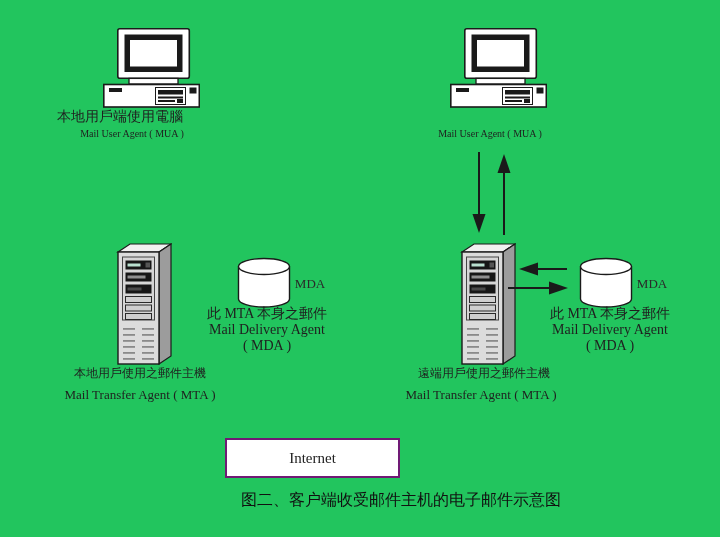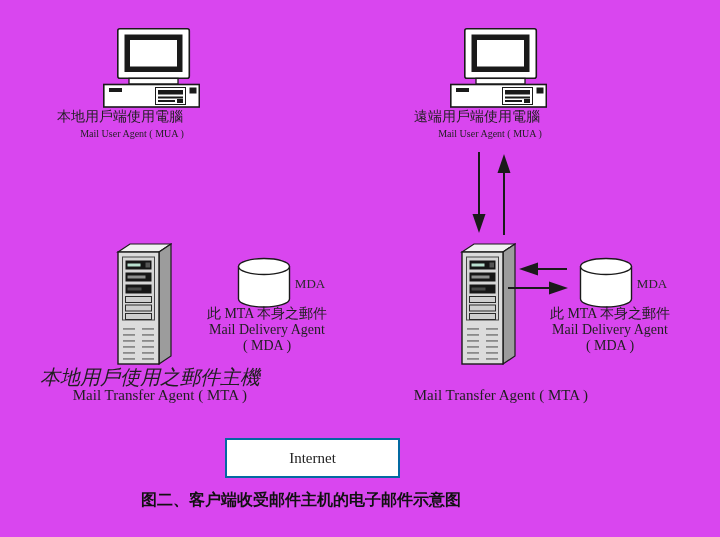--- a/index.html
+++ b/index.html
@@ -1,60 +1,60 @@
 <!DOCTYPE html>
 <html><head>
 <meta charset="utf-8">
 <style>
   html, body { margin: 0; padding: 0; background: #ffffff; }
   .stage {
     position: relative;
     width: 720px;
     height: 537px;
-    background: #d946ef;
+    background: #22c55e;
     font-family: "Liberation Serif", "DejaVu Serif", serif;
     color: #1f1f1f;
     overflow: hidden;
   }
   .abs { position: absolute; }
   .lbl {
     position: absolute;
     text-align: center;
     line-height: 1.18;
     color: #1f1f1f;
     white-space: nowrap;
   }
   .zh-top  { font-size: 14px; }
   .en-top  { font-size: 10px; }
-  .zh-mta  { font-size: 20px; font-style: italic; }
-  .en-mta  { font-size: 15px; text-align: right; }
+  .zh-mta  { font-size: 12px; }
+  .en-mta  { font-size: 13px; }
   .mda-line { font-size: 14px; }
   .cyl-label {
     position: absolute;
     width: 54px;
     text-align: center;
     font-size: 13px;
     color: #2a2a2a;
     padding-left: 46px;
   }
   .internet-box {
     position: absolute;
     left: 225px; top: 438px;
     width: 171px; height: 36px;
-    border: 2px solid #0369a1;
+    border: 2px solid #701a75;
     display: flex; align-items: center; justify-content: center;
     font-size: 15px; color: #222222;
     background: #ffffff;
   }
   .caption {
     position: absolute;
     left: 141px; top: 490px; width: 420px;
-    text-align: left;
+    text-align: right;
     font-size: 16px;
-    font-weight: 700;
+    font-weight: 400;
     color: #111111;
   }
 </style>
 </head>
 <body>
 
 <div class="stage">
 
   <div class="abs" style="left:103px; top:28px;">
     <svg width="97" height="80" viewBox="0 0 97 80">
@@ -84,21 +84,20 @@
       <rect x="0.8" y="56.5" width="95.5" height="22.5" fill="#ffffff" stroke="#1a1a1a" stroke-width="1.6"></rect>
       <rect x="6" y="60" width="13" height="4" fill="#1a1a1a"></rect>
       <rect x="52.5" y="59.5" width="30" height="17" fill="#ffffff" stroke="#1a1a1a" stroke-width="1"></rect>
       <rect x="55" y="62" width="25" height="4.5" fill="#1a1a1a"></rect>
       <rect x="55" y="68.5" width="25" height="2" fill="#1a1a1a"></rect>
       <rect x="55" y="72" width="17" height="2" fill="#1a1a1a"></rect>
       <rect x="74" y="71" width="6" height="4" fill="#1a1a1a"></rect>
       <rect x="86.5" y="59.5" width="7" height="6" fill="#1a1a1a"></rect>
     </svg>
   </div>
-  <div class="lbl zh-top" style="left:387px; top:109px; width:180px;">遠端用戶端使用電腦</div>
   <div class="lbl en-top" style="left:395px; top:128px; width:190px;">Mail User Agent ( MUA )</div>
 
   <div class="abs" style="left:470px; top:152px;">
     <svg width="18" height="82" viewBox="0 0 18 82">
       <line x1="9" y1="0" x2="9" y2="64" stroke="#1a1a1a" stroke-width="2"></line>
       <polygon points="2.5,62 15.5,62 9,81" fill="#1a1a1a"></polygon>
     </svg>
   </div>
   <div class="abs" style="left:495px; top:154px;">
     <svg width="18" height="82" viewBox="0 0 18 82">
@@ -178,20 +177,21 @@
           <rect x="26" y="97" width="12" height="1.8"></rect>
         <rect x="7" y="103" width="12" height="1.8"></rect>
           <rect x="26" y="103" width="12" height="1.8"></rect>
         <rect x="7" y="109" width="12" height="1.8"></rect>
           <rect x="26" y="109" width="12" height="1.8"></rect>
         <rect x="7" y="115" width="12" height="1.8"></rect>
           <rect x="26" y="115" width="12" height="1.8"></rect>
       </g>
     </svg>
   </div>
+  <div class="lbl zh-mta" style="left:384px; top:366px; width:200px;">遠端用戶使用之郵件主機</div>
   <div class="lbl en-mta" style="left:374px; top:387px; width:214px;">Mail Transfer Agent ( MTA )</div>
 
   <div class="abs" style="left:519px; top:261px;">
     <svg width="50" height="16" viewBox="0 0 50 16">
       <polygon points="19,1.5 19,14.5 0,8" fill="#1a1a1a"></polygon>
       <line x1="17" y1="8" x2="48" y2="8" stroke="#1a1a1a" stroke-width="2"></line>
     </svg>
   </div>
   <div class="abs" style="left:506px; top:280px;">
     <svg width="62" height="16" viewBox="0 0 62 16">

